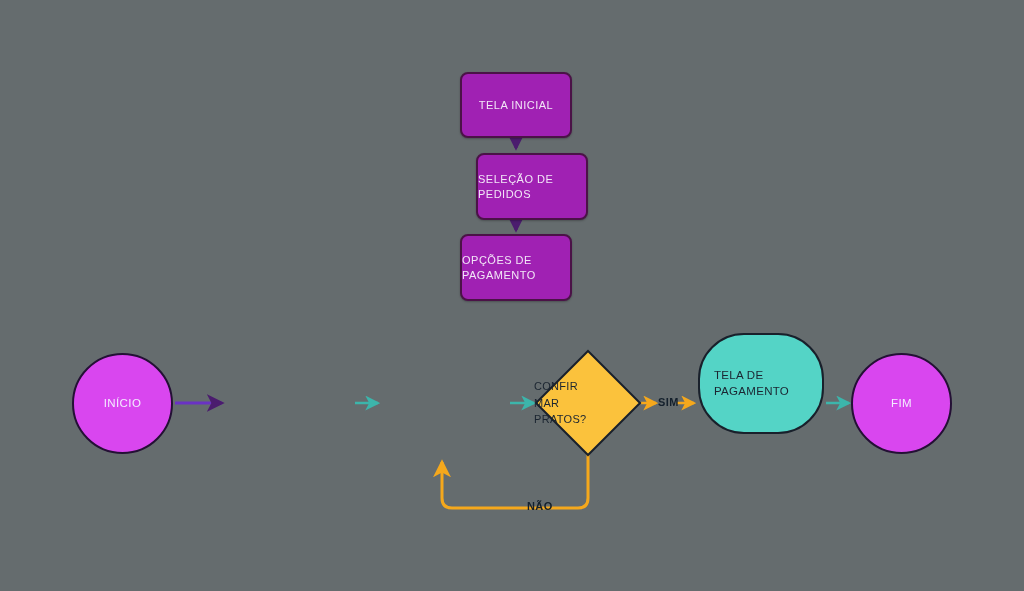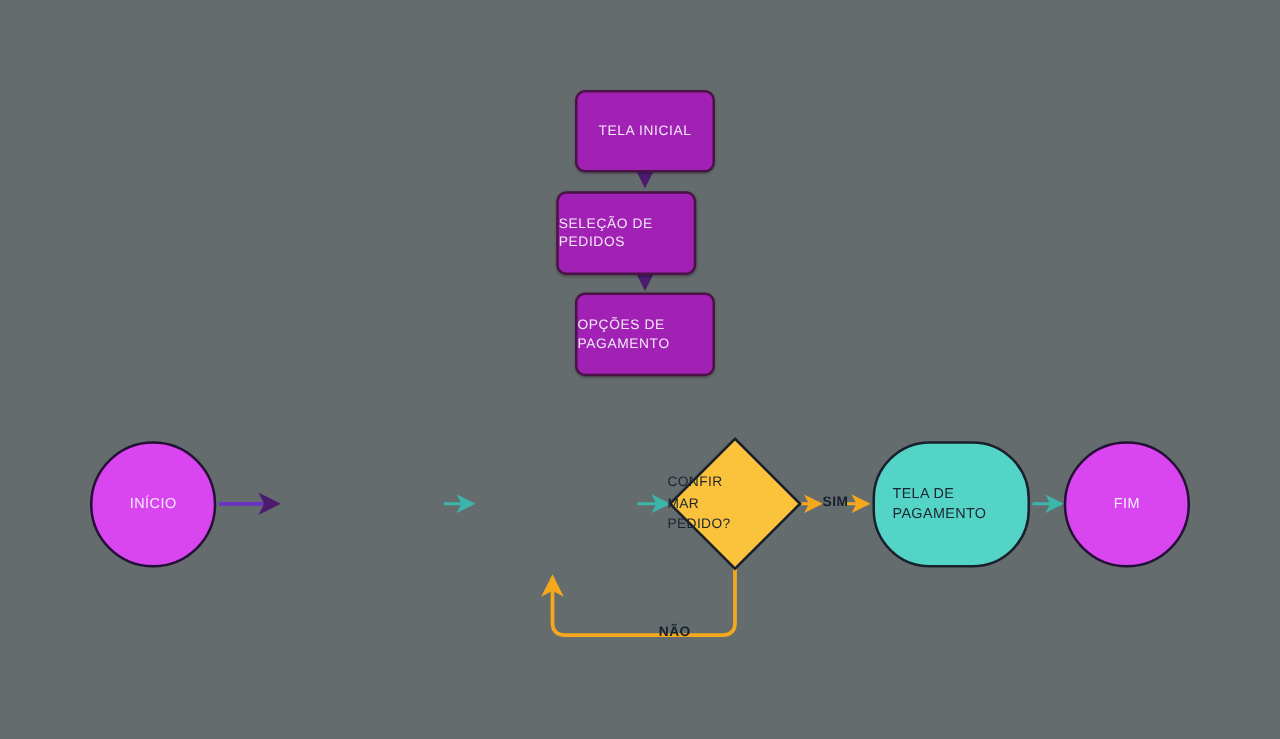--- a/index.html
+++ b/index.html
@@ -158,46 +158,46 @@
 
     <g>
       <path d="M 588 448 L 588 498 Q 588 508 578 508 L 452 508 Q 442 508 442 498 L 442 462" fill="none" stroke="#f5a81c" stroke-width="3" marker-end="url(#arw-yellow)"></path>
     </g>
   </svg>
 
   <div class="node box-magenta" style="left:460px; top:72px; width:112px; height:66px;">
     <span>TELA INICIAL</span>
   </div>
 
-  <div class="node box-magenta" style="left:445px; top:153px; width:112px; height:67px;">
+  <div class="node box-magenta" style="left:476px; top:153px; width:112px; height:67px;">
     <span>SELEÇÃO DE PEDIDOS</span>
   </div>
 
   <div class="node box-magenta" style="left:460px; top:234px; width:112px; height:67px;">
     <span>OPÇÕES DE PAGAMENTO</span>
   </div>
 
   <div class="node circle-purple" style="left:72px; top:353px; width:101px; height:101px;">
     <span>INÍCIO</span>
   </div>
 
 
 
   <div class="diamond-wrap" style="left:534px; top:349px; width:108px; height:108px;">
     <svg class="diamond-shape" viewBox="0 0 108 108" xmlns="http://www.w3.org/2000/svg">
       <polygon points="54,2 106,54 54,106 2,54" fill="#fbc23c" stroke="#19202b" stroke-width="2"></polygon>
     </svg>
     <div class="diamond-label">
       <span>CONFIR</span>
       <span>MAR</span>
-      <span>PEDIDO?</span>
+      <span>PRATOS?</span>
     </div>
   </div>
 
-  <div class="node box-teal" style="left:698px; top:353px; width:126px; height:101px;">
+  <div class="node box-teal" style="left:698px; top:333px; width:126px; height:101px;">
     <span>TELA DE PAGAMENTO</span>
   </div>
 
   <div class="node circle-purple" style="left:851px; top:353px; width:101px; height:101px;">
     <span>FIM</span>
   </div>
 
   <div class="edge-label" style="left:658px; top:396px;">SIM</div>
 
   <div class="edge-label" style="left:507px; top:500px;padding-left:20px;">NÃO</div>

